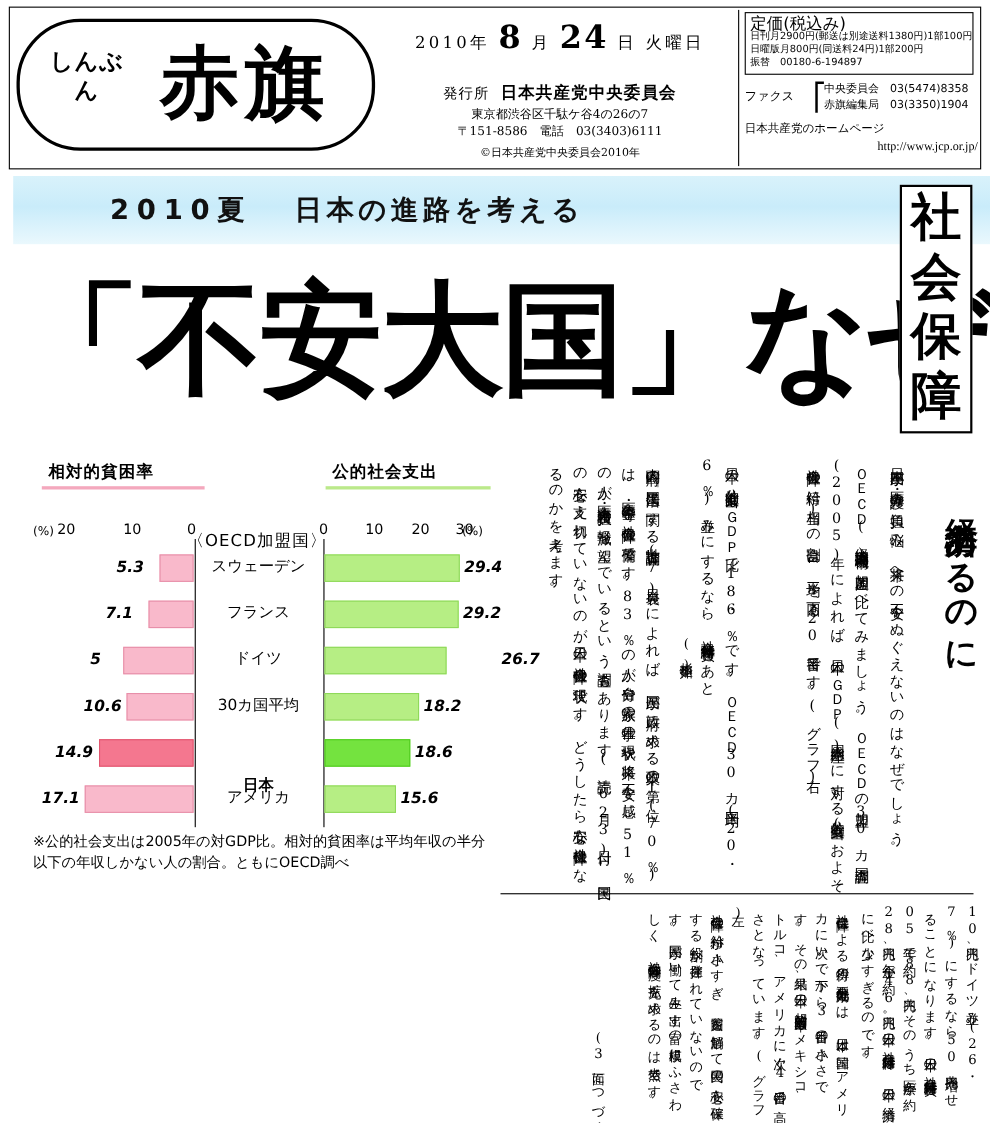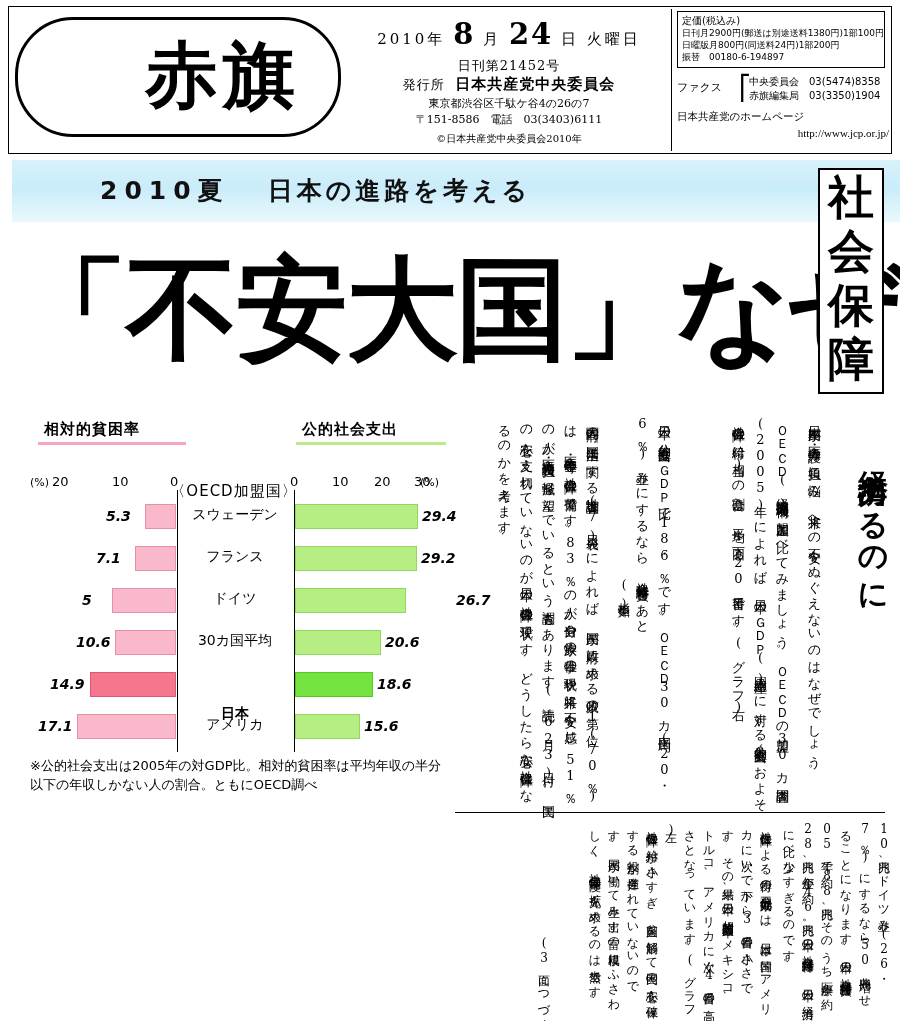--- a/index.html
+++ b/index.html
@@ -67,21 +67,21 @@
   }
   .mh-right{
     position:absolute;left:668px;top:4px;width:212px;
     font-family:"DejaVu Sans", sans-serif;
   }
   .mh-price-box{
     border:1px solid #000;padding:3px 4px 4px 4px;box-sizing:border-box;
     width:208px;
   }
   .mh-price-box div{font-size:9px;line-height:12px;white-space:nowrap;}
-  .mh-price-box .t{font-size:10px;}
+  .mh-price-box .t{font-size:15px;}
   .mh-fax{
     margin-top:6px;font-size:10px;line-height:13px;position:relative;height:30px;
   }
   .mh-fax .lbl{position:absolute;left:0;top:7px;font-size:11px;letter-spacing:0px;}
   .mh-fax .brace{position:absolute;left:62px;top:2px;font-size:24px;line-height:24px;}
   .mh-fax .l1{position:absolute;left:72px;top:1px;white-space:nowrap;}
   .mh-fax .l2{position:absolute;left:72px;top:15px;white-space:nowrap;}
   .mh-hp{margin-top:6px;font-size:10.5px;letter-spacing:0px;}
   .mh-url{margin-top:3px;font-size:11px;text-align:right;font-family:"Liberation Serif",serif;}
 
@@ -193,33 +193,33 @@
 </style>
 </head>
 <body>
 
 <div class="page">
 
   <div class="masthead">
 
     <div class="mh-logo">
       <div class="mh-logo-box"></div>
+      <div class="mh-logo-kana">しんぶん</div>
       <div class="mh-logo-main">赤旗</div>
     </div>
 
     <div class="mh-date">
       <div class="mh-date-line">
         <span>2010年</span>
         <span class="big">8</span>
         <span>月</span>
         <span class="big">24</span>
         <span>日</span>
         <span>火曜日</span>
       </div>
-      <div class="mh-issue">日刊第21452号</div>
     </div>
 
     <div class="mh-pub">
       <div class="row1">
         <span>発行所</span>
         &nbsp;<b>日本共産党中央委員会</b>
       </div>
       <div class="row2">東京都渋谷区千駄ケ谷4の26の7</div>
       <div class="row3">〒151-8586　電話　03(3403)6111</div>
       <div class="row4">©日本共産党中央委員会2010年</div>
@@ -307,21 +307,21 @@
         <div class="name">ドイツ</div>
         <div class="barR" style="left:281px;width:111px;"></div>
         <div class="valR" style="left:396px;margin-left:46px;">26.7</div>
       </div>
 
       <div class="row">
         <div class="barL" style="left:101px;width:61px;"></div>
         <div class="valL" style="left:62px;">10.6</div>
         <div class="name">30カ国平均</div>
         <div class="barR" style="left:281px;width:86px;"></div>
-        <div class="valR" style="left:371px;">20.6</div>
+        <div class="valR" style="left:371px;">18.2</div>
       </div>
 
       <div class="row">
         <div class="barL hl" style="left:76px;width:86px;"></div>
         <div class="valL" style="left:36px;">14.9</div>
         <div class="name bold">日本</div>
         <div class="barR hl" style="left:281px;width:78px;"></div>
         <div class="valR" style="left:363px;">18.6</div>
       </div>
 

